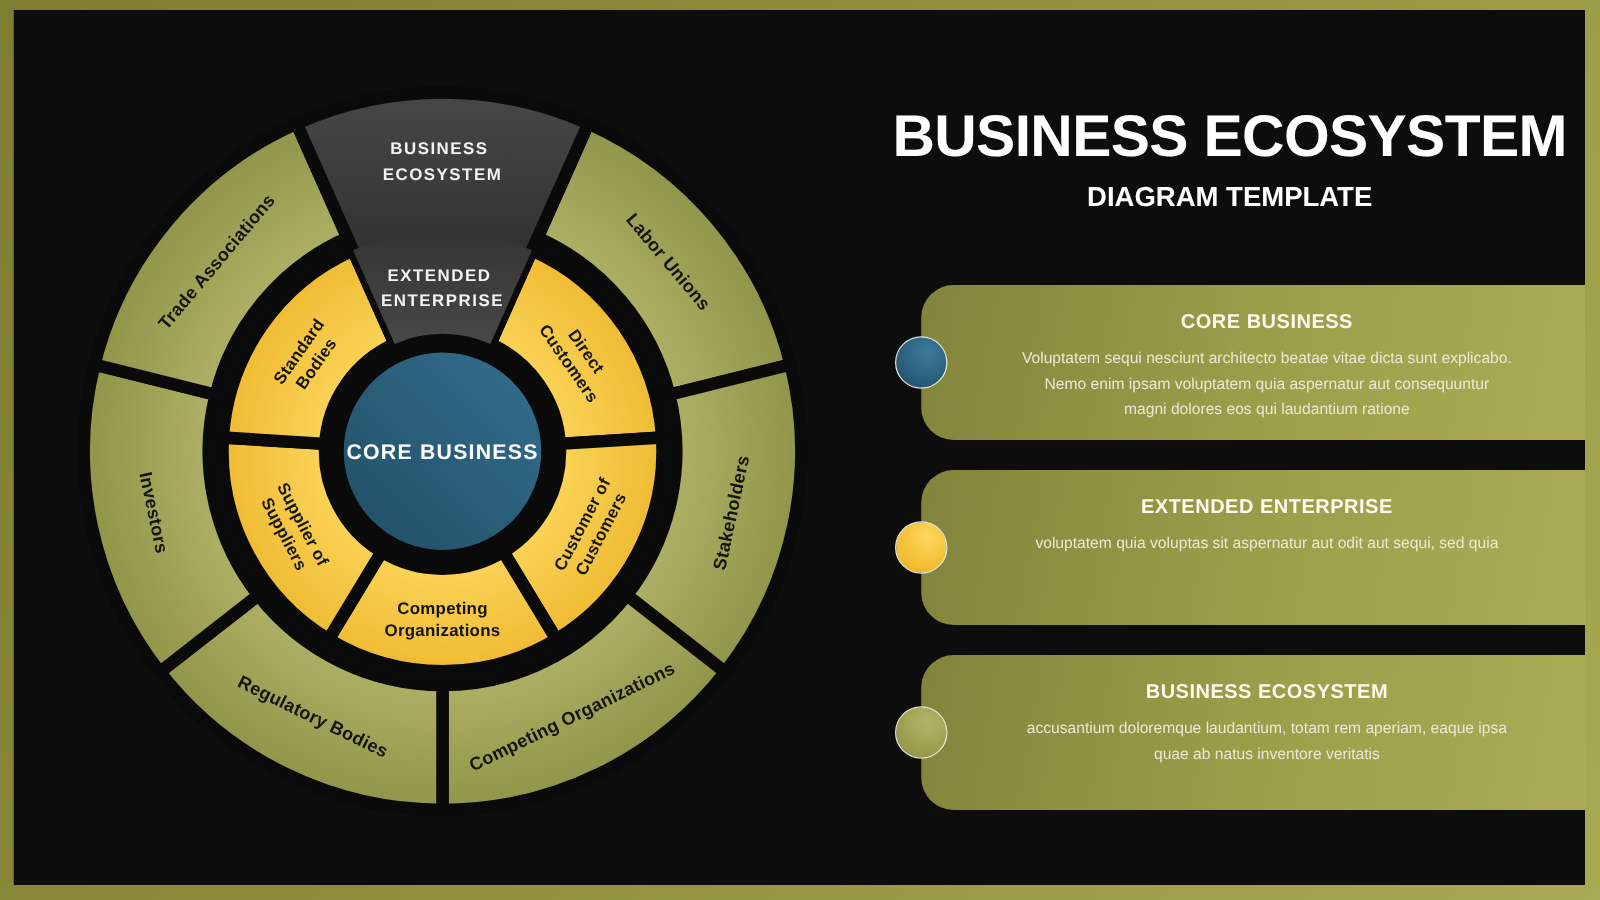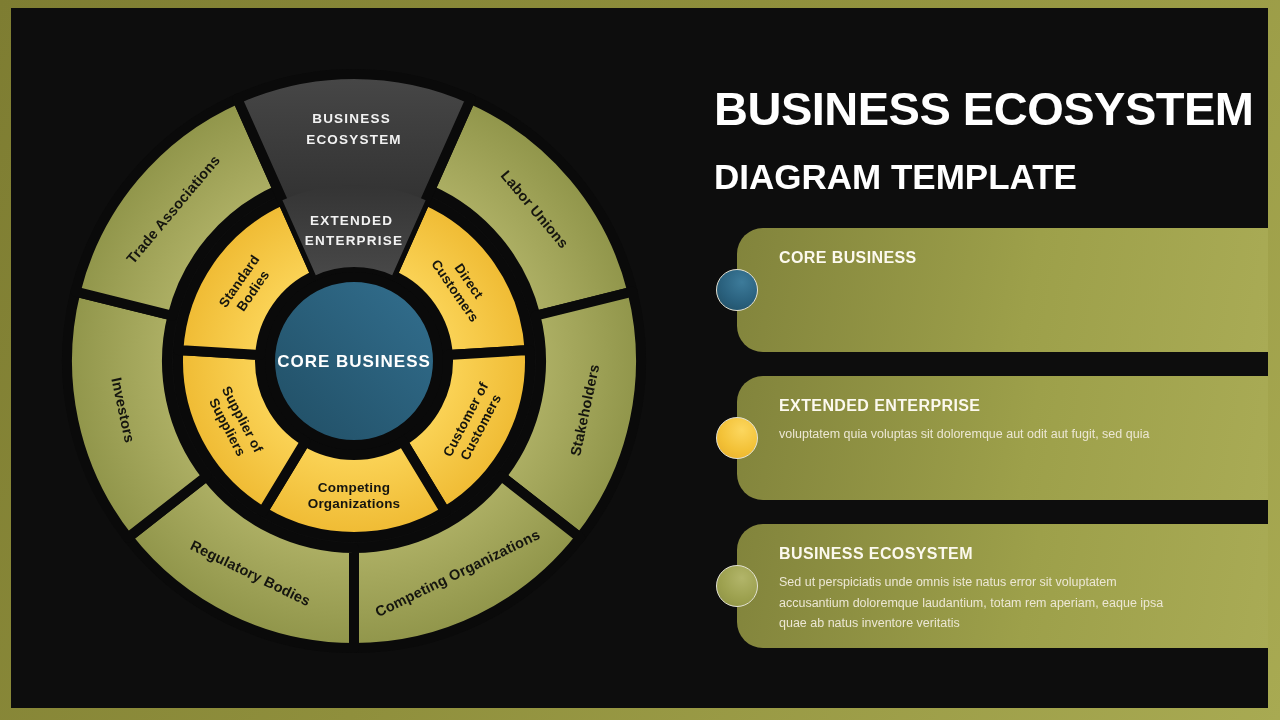--- a/index.html
+++ b/index.html
@@ -3,35 +3,35 @@
 <meta charset="utf-8">
 <style>
   html,body{margin:0;padding:0;}
   body{
     width:1280px;height:720px;position:relative;overflow:hidden;
     background:linear-gradient(120deg,#7e7d32 0%,#8f8f3c 45%,#a8aa52 100%);
     font-family:"Liberation Sans",sans-serif;
   }
   .canvas{
     position:absolute;left:11px;top:8px;right:12px;bottom:12px;
-    background:#0d0d0d;overflow:hidden;
+    background:#0d0d0d;overflow:hidden;text-align:center;
   }
   
   #eco-svg{position:absolute;left:43px;top:53px;}
   .seg{stroke:#0a0a0a;stroke-width:10;stroke-linejoin:round;}
   .seg-nostroke{stroke:none;}
   .lbl{font-family:"Liberation Sans",sans-serif;font-weight:bold;}
   .lbl-outer{font-size:14.5px;fill:#15150f;letter-spacing:.2px;}
   .lbl-mid{font-size:13.5px;fill:#15150f;letter-spacing:.2px;}
   .lbl-wedge{font-size:13.5px;fill:#f2f2f2;letter-spacing:1.2px;}
   .lbl-center{font-size:17px;fill:#ffffff;letter-spacing:1px;}
   
   .title-block{position:absolute;left:703px;top:76px;color:#ffffff;}
   .title-block h1{margin:0;font-size:47px;line-height:1.05;font-weight:bold;letter-spacing:-.5px;white-space:nowrap;}
-  .subtitle{margin-top:24px;font-size:35px;font-weight:bold;letter-spacing:0;white-space:nowrap;}
+  .subtitle{margin-top:12px;font-size:22px;font-weight:bold;letter-spacing:0;white-space:nowrap;}
   
   .cards{position:absolute;left:726px;top:220px;width:531px;}
   .card{
     position:relative;height:124px;margin-bottom:24px;box-sizing:border-box;
     padding:21px 20px 0 42px;
     background:linear-gradient(100deg,#82843c 0%,#9da04a 55%,#a9ab55 100%);
     border-radius:26px 0 0 26px;
   }
   .card h3{margin:0;font-size:16px;font-weight:bold;letter-spacing:.4px;color:#fcf9ee;}
   .card p{margin:9px 0 0 0;font-size:12.5px;line-height:1.65;color:#ece7d4;}
@@ -117,31 +117,35 @@
 
   <header class="title-block">
     <h1>BUSINESS ECOSYSTEM</h1>
     <div class="subtitle">DIAGRAM TEMPLATE</div>
   </header>
 
   <div class="cards">
     <section class="card">
       <span class="dot dot-teal"></span>
       <h3>CORE BUSINESS</h3>
+      <p>
+        <span class="bl">Voluptatem sequi nesciunt architecto beatae vitae dicta sunt explicabo.</span>
+        <span class="bl">Nemo enim ipsam voluptatem quia aspernatur aut consequuntur</span>
+        <span class="bl">magni dolores eos qui laudantium ratione</span>
+      </p>
     </section>
     <section class="card">
       <span class="dot dot-yellow"></span>
       <h3>EXTENDED ENTERPRISE</h3>
       <p>
-        <span class="bl">voluptatem quia voluptas sit doloremque aut odit aut fugit, sed quia</span>
+        <span class="bl">voluptatem quia voluptas sit aspernatur aut odit aut sequi, sed quia</span>
       </p>
     </section>
     <section class="card">
       <span class="dot dot-olive"></span>
       <h3>BUSINESS ECOSYSTEM</h3>
       <p>
-        <span class="bl">Sed ut perspiciatis unde omnis iste natus error sit voluptatem</span>
         <span class="bl">accusantium doloremque laudantium, totam rem aperiam, eaque ipsa</span>
         <span class="bl">quae ab natus inventore veritatis</span>
       </p>
     </section>
   </div>
 </div>
 
 </body></html>

